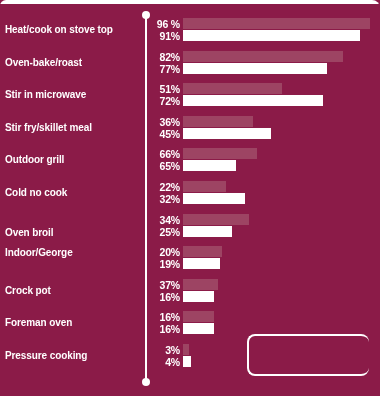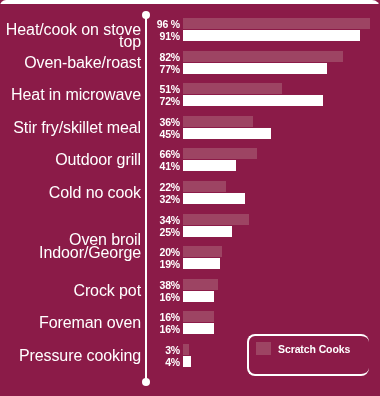--- a/index.html
+++ b/index.html
@@ -61,24 +61,24 @@
   }
   .row {
     position: absolute;
     left: 0;
     width: 380px;
   }
   .row-label {
     position: absolute;
     right: 239px;  
     width: 136px;
-    text-align: right;
+    text-align: left;
     color: #ffffff;
-    font-size: 16px;
-    font-weight: normal;
+    font-size: 10px;
+    font-weight: bold;
     line-height: 11.5px;
     letter-spacing: -0.1px;
   }
   .values {
     position: absolute;
     left: 149px;
     width: 31px;
     color: #ffffff;
     font-size: 10.5px;
     font-weight: bold;
@@ -175,21 +175,21 @@
             <span class="value-scratch">82%</span>
             <span class="value-conv">77%</span>
           </div>
           <div class="bars">
             <div class="bar bar-scratch" style="width: 159.729px; background: rgb(157, 68, 99);"></div>
             <div class="bar bar-conv" style="width: 144.146px; background: rgb(255, 255, 255);"></div>
           </div>
         </div>
         <div class="row" style="top: 79.2px;">
           <div class="row-label" style="top: 6px;">
-            <span style="display: block;">Heat in microwave</span>
+            <span style="display: block;">Stir in microwave</span>
           </div>
           <div class="values" style="top: 0px;">
             <span class="value-scratch">51%</span>
             <span class="value-conv">72%</span>
           </div>
           <div class="bars">
             <div class="bar bar-scratch" style="width: 99.3438px; background: rgb(157, 68, 99);"></div>
             <div class="bar bar-conv" style="width: 140.25px; background: rgb(255, 255, 255);"></div>
           </div>
         </div>
@@ -205,42 +205,42 @@
             <div class="bar bar-scratch" style="width: 70.125px; background: rgb(157, 68, 99);"></div>
             <div class="bar bar-conv" style="width: 87.6562px; background: rgb(255, 255, 255);"></div>
           </div>
         </div>
         <div class="row" style="top: 144.4px;">
           <div class="row-label" style="top: 6px;">
             <span style="display: block;">Outdoor grill</span>
           </div>
           <div class="values" style="top: 0px;">
             <span class="value-scratch">66%</span>
-            <span class="value-conv">41%</span>
+            <span class="value-conv">65%</span>
           </div>
           <div class="bars">
             <div class="bar bar-scratch" style="width: 74.0208px; background: rgb(157, 68, 99);"></div>
             <div class="bar bar-conv" style="width: 52.5938px; background: rgb(255, 255, 255);"></div>
           </div>
         </div>
         <div class="row" style="top: 177px;">
           <div class="row-label" style="top: 6px;">
             <span style="display: block;">Cold no cook</span>
           </div>
           <div class="values" style="top: 0px;">
             <span class="value-scratch">22%</span>
             <span class="value-conv">32%</span>
           </div>
           <div class="bars">
             <div class="bar bar-scratch" style="width: 42.8542px; background: rgb(157, 68, 99);"></div>
             <div class="bar bar-conv" style="width: 62.3333px; background: rgb(255, 255, 255);"></div>
           </div>
         </div>
         <div class="row" style="top: 209.6px;">
-          <div class="row-label" style="top: 20px;">
+          <div class="row-label" style="top: 13px;">
             <span style="display: block;">Oven broil</span>
           </div>
           <div class="values" style="top: 0px;">
             <span class="value-scratch">34%</span>
             <span class="value-conv">25%</span>
           </div>
           <div class="bars">
             <div class="bar bar-scratch" style="width: 66.2292px; background: rgb(157, 68, 99);"></div>
             <div class="bar bar-conv" style="width: 48.6979px; background: rgb(255, 255, 255);"></div>
           </div>
@@ -256,21 +256,21 @@
           <div class="bars">
             <div class="bar bar-scratch" style="width: 38.9583px; background: rgb(157, 68, 99);"></div>
             <div class="bar bar-conv" style="width: 37.0104px; background: rgb(255, 255, 255);"></div>
           </div>
         </div>
         <div class="row" style="top: 274.8px;">
           <div class="row-label" style="top: 6px;">
             <span style="display: block;">Crock pot</span>
           </div>
           <div class="values" style="top: 0px;">
-            <span class="value-scratch">38%</span>
+            <span class="value-scratch">37%</span>
             <span class="value-conv">16%</span>
           </div>
           <div class="bars">
             <div class="bar bar-scratch" style="width: 35.0625px; background: rgb(157, 68, 99);"></div>
             <div class="bar bar-conv" style="width: 31.1667px; background: rgb(255, 255, 255);"></div>
           </div>
         </div>
         <div class="row" style="top: 307.4px;">
           <div class="row-label" style="top: 6px;">
             <span style="display: block;">Foreman oven</span>
@@ -293,20 +293,16 @@
             <span class="value-conv">4%</span>
           </div>
           <div class="bars">
             <div class="bar bar-scratch" style="width: 5.84375px; background: rgb(157, 68, 99);"></div>
             <div class="bar bar-conv" style="width: 7.79167px; background: rgb(255, 255, 255);"></div>
           </div>
         </div>
       </div>
 
     <div id="legend">
-        <div class="legend-row">
-          <span class="legend-swatch scratch" style="background: rgb(157, 68, 99);"></span>
-          <span class="legend-label">Scratch Cooks</span>
-        </div>
       </div>
 
   </div>
 </div>
 
 </body></html>

